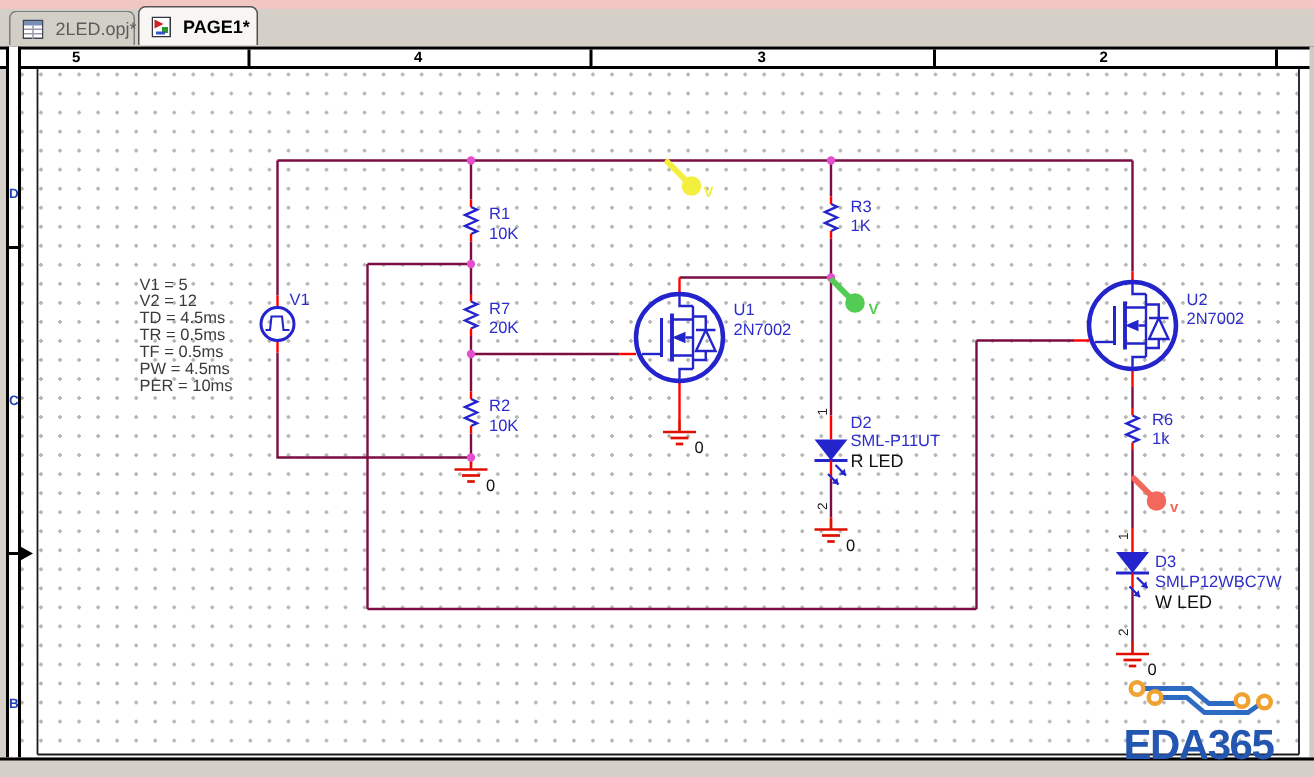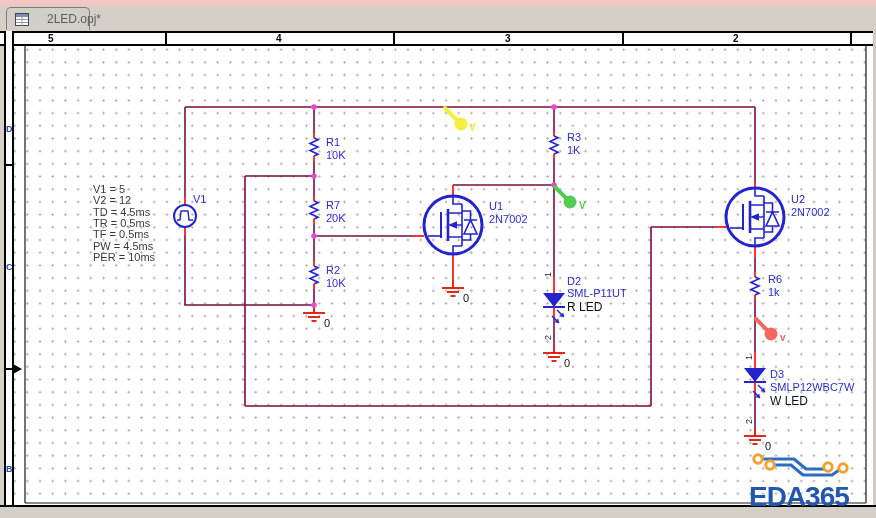--- a/index.html
+++ b/index.html
@@ -3,21 +3,21 @@
 <meta charset="utf-8">
 <style>
   * { margin:0; padding:0; box-sizing:border-box; }
   html,body { width:876px; height:518px; overflow:hidden; }
   body { font-family:"Liberation Sans", sans-serif; }
   #window { position:relative; width:876px; height:518px; background:#d4d0c8; overflow:hidden; }
 
   
   .top-strip { position:absolute; left:0; top:0; width:876px; height:6px; background:#f2c6c3; }
   .tabbar { position:absolute; left:0; top:6px; width:876px; height:24px; background:#d4d0c8; }
-  .tab { position:absolute; display:flex; align-items:center; gap:18px; border:1px solid #7d7d7d; border-bottom:none; border-radius:5px 5px 0 0; padding:0 8px; }
+  .tab { position:absolute; display:flex; align-items:center; gap:8px; border:1px solid #7d7d7d; border-bottom:none; border-radius:5px 5px 0 0; padding:0 8px; }
   .tab-inactive { left:6px; top:1px; height:23px; width:84px; background:#d2cfc7; color:#5c5c5c; font-size:12px; }
   .tab-active { left:92px; top:-2px; height:26px; width:80px; background:#f7f6f3; color:#000; font-size:12px; font-weight:bold; border-color:#555; }
   .tab .ticon { flex:0 0 auto; }
 
   
   .ruler-h { position:absolute; left:0; top:31px; width:876px; height:15px; background:#fff; border-top:2px solid #000; border-bottom:2px solid #000; }
   .ruler-h .tick { position:absolute; top:0; width:2px; height:11px; background:#000; }
   .ruler-h .num { position:absolute; top:0px; font-size:10px; font-weight:bold; color:#000; }
   .ruler-v { position:absolute; left:4px; top:31px; width:10px; height:474px; background:#fff; border-left:2px solid #000; border-right:2px solid #000; }
   .ruler-v .vtick { position:absolute; left:0; width:6px; height:2px; background:#000; }
@@ -50,20 +50,29 @@
     <div class="tab tab-inactive">
       <svg class="ticon" width="14" height="13" viewBox="0 0 14 13">
         <rect x="0.5" y="0.5" width="13" height="12" fill="#fff" stroke="#445"></rect>
         <rect x="1" y="1" width="12" height="3" fill="#7a8fb5"></rect>
         <line x1="1" y1="6.5" x2="13" y2="6.5" stroke="#99a" stroke-width="1"></line>
         <line x1="1" y1="9.5" x2="13" y2="9.5" stroke="#99a" stroke-width="1"></line>
         <line x1="7" y1="4" x2="7" y2="13" stroke="#99a" stroke-width="1"></line>
       </svg>
       <span>2LED.opj*</span>
     </div>
+    <div class="tab tab-active">
+      <svg class="ticon" width="13" height="14" viewBox="0 0 13 14">
+        <rect x="0.5" y="0.5" width="12" height="13" fill="#fff" stroke="#334"></rect>
+        <polygon points="2,2 8,5 2,8" fill="#cc2222"></polygon>
+        <rect x="7" y="7" width="4" height="4" fill="#2a9a2a"></rect>
+        <rect x="3" y="10" width="6" height="2" fill="#3355cc"></rect>
+      </svg>
+      <span>PAGE1*</span>
+    </div>
   </div>
 
   <div class="ruler-h">
     <div class="tick" style="left:165px"></div>
     <div class="tick" style="left:393px"></div>
     <div class="tick" style="left:622px"></div>
     <div class="tick" style="left:850px"></div>
     <div class="num" style="left:48px">5</div>
     <div class="num" style="left:276px">4</div>
     <div class="num" style="left:505px">3</div>

